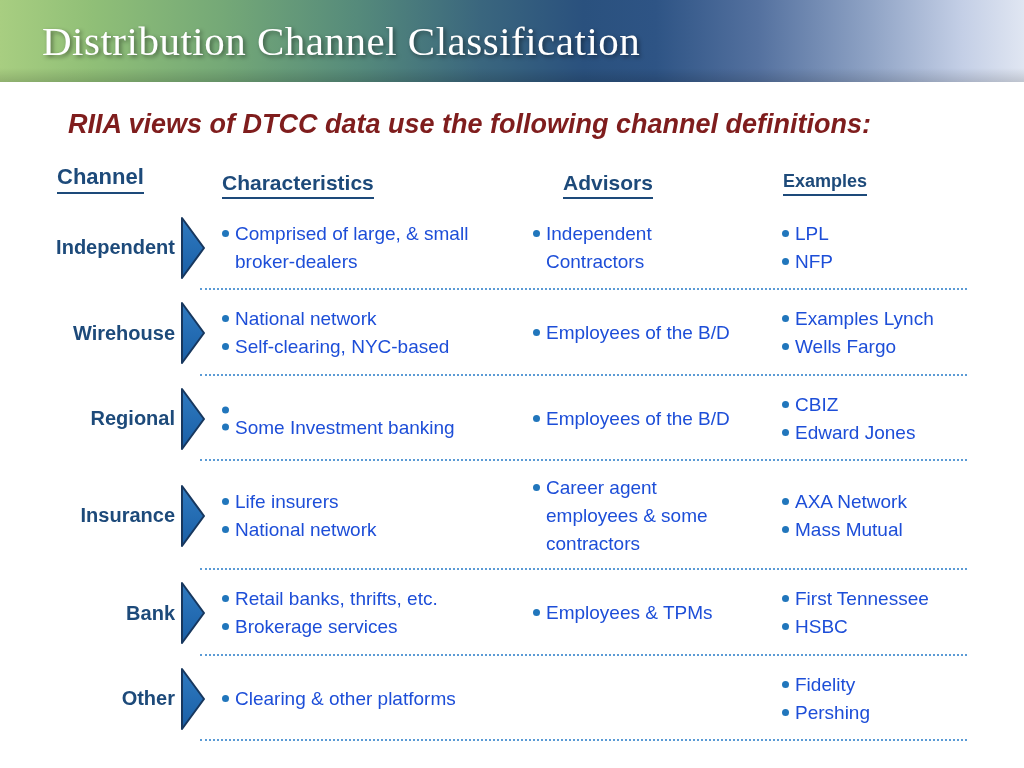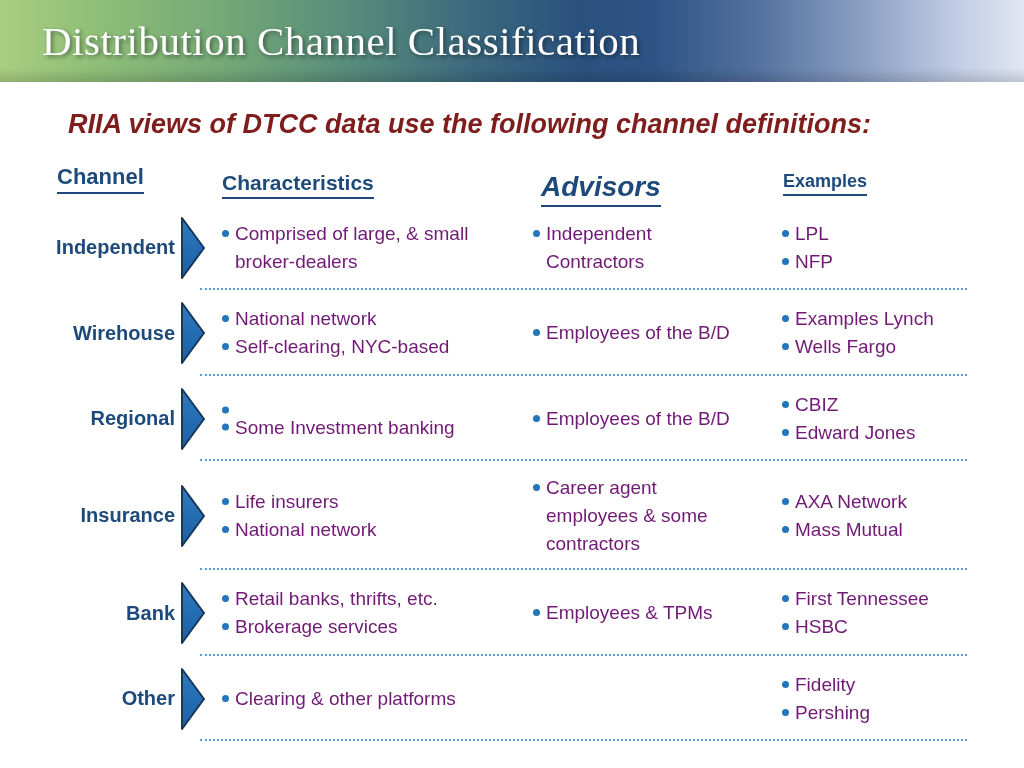--- a/index.html
+++ b/index.html
@@ -62,21 +62,21 @@
   .col-header {
     position: absolute;
     color: #1d4a7a;
     font-weight: bold;
     white-space: nowrap;
     border-bottom: 2.5px solid #1d4a7a;
     padding-bottom: 2px;
   }
   .h-channel         { left: 57px;  top: 164px; font-size: 22px; }
   .h-characteristics { left: 222px; top: 171px; font-size: 21px; }
-  .h-advisors        { left: 541px; top: 171px; font-size: 28px; font-style: italic; }
+  .h-advisors        { left: 563px; top: 171px; font-size: 21px; }
   .h-examples        { left: 783px; top: 171px; font-size: 18px; }
 
   
   .tbody {
     position: absolute;
     left: 0; top: 205px;
     width: 1024px;
   }
   .row { position: relative; width: 1024px; }
   .row::after {
@@ -111,21 +111,21 @@
     transform: translateY(-50%);
   }
   .cell.char { left: 222px; width: 300px; }
   .cell.adv  { left: 533px; width: 205px; }
   .cell.ex   { left: 782px; width: 215px; }
   .bullet-item {
     display: flex;
     align-items: flex-start;
     font-size: 19px;
     line-height: 28px;
-    color: #701a75;
+    color: #1d4ed8;
   }
   .dot {
     flex: none;
     width: 7px; height: 7px;
     border-radius: 50%;
     background: #2176bc;
     margin: 10px 6px 0 0;
   }
 </style>
 </head>

